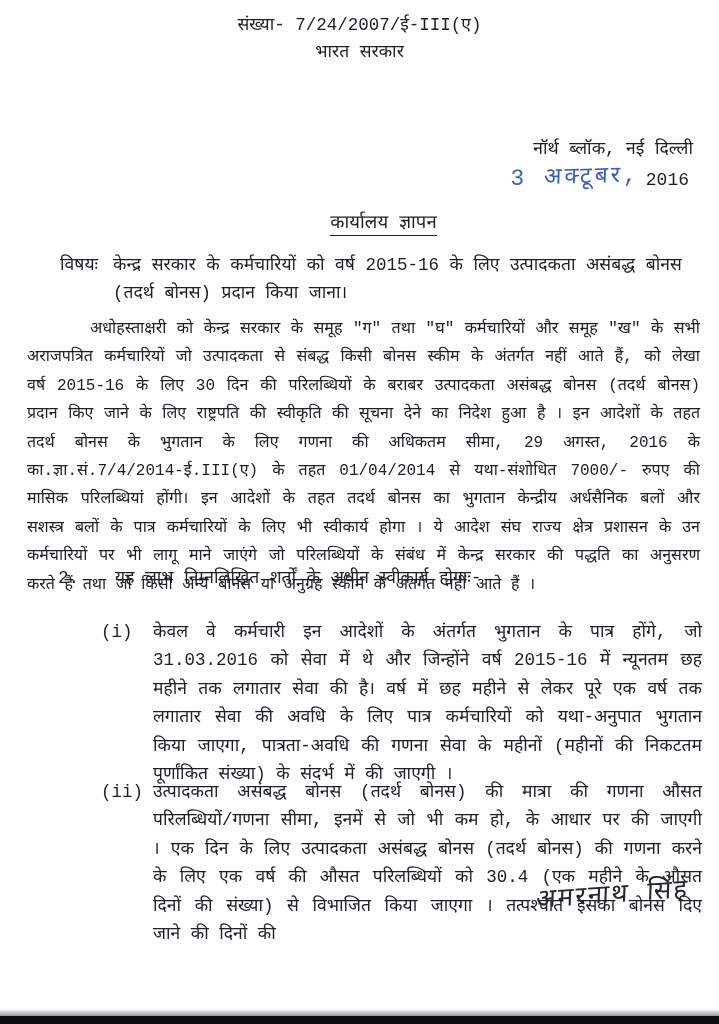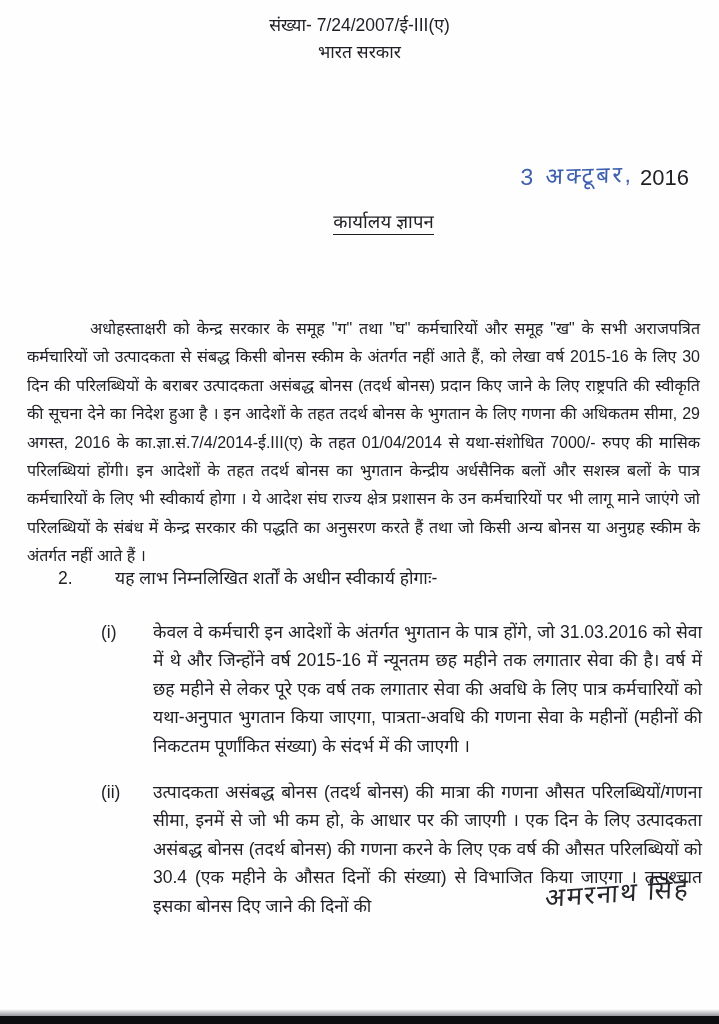--- a/index.html
+++ b/index.html
@@ -3,21 +3,21 @@
 <meta charset="utf-8">
 <style>
   * { margin: 0; padding: 0; box-sizing: border-box; }
   html, body { background: #ffffff; }
   .page {
     position: relative;
     width: 719px;
     height: 1024px;
     background: var(--paper, #fefefe);
     overflow: hidden;
-    font-family: Liberation Sans, sans-serif;
+    font-family: Liberation Mono, monospace;
     color: var(--ink, #1e1e24);
   }
   .header-center {
     position: absolute;
     top: 12px; left: 0; right: 0;
     text-align: center;
     font-size: 17.5px;
     line-height: 26.5px;
   }
   .header-line { display: block; }
@@ -41,21 +41,21 @@
   }
   .hand-blue {
     display: inline-block;
     color: var(--blue-ink, #3c5fae);
     font-size: 23px;
     letter-spacing: 3px;
     transform: rotate(-1.5deg) skewX(-3deg);
     transform-origin: left bottom;
     margin-right: 6px;
   }
-  .date-year { font-size: 22px; }
+  .date-year { font-size: 18px; }
   .doc-title-wrap {
     position: absolute;
     top: 208px; left: 0; right: 0;
     text-align: center;
     font-size: 18.5px;
     margin-left: 48px;
   }
   .subject-block {
     position: absolute;
     top: 251px; left: 60px;
@@ -123,29 +123,34 @@
 </head>
 <body>
 
 <div class="page" style="--paper: #fefefe; --ink: #1e1e24; --blue-ink: #3c5fae; --sign-ink: #26262c;">
 
   <div class="header-center">
     <span class="header-line">संख्या- 7/24/2007/ई-III(ए)</span>
     <span class="header-line">भारत सरकार</span>
   </div>
 
+  <div class="place-block">नॉर्थ ब्लॉक, नई दिल्ली</div>
 
   <div class="date-line">
     <span class="hand-blue">3 अक्टूबर,</span><span class="date-year">2016</span>
   </div>
 
   <div class="doc-title-wrap">
     <span class="underlined">कार्यालय ज्ञापन</span>
   </div>
 
+  <div class="subject-block">
+    <span class="subject-label">विषयः</span>
+    <span class="subject-text">केन्द्र सरकार के कर्मचारियों को वर्ष 2015-16 के लिए उत्पादकता असंबद्ध बोनस (तदर्थ बोनस) प्रदान किया जाना।</span>
+  </div>
 
   <div class="para-1">अधोहस्ताक्षरी को केन्द्र सरकार के समूह "ग" तथा "घ" कर्मचारियों और समूह "ख" के सभी अराजपत्रित कर्मचारियों जो उत्पादकता से संबद्ध किसी बोनस स्कीम के अंतर्गत नहीं आते हैं, को लेखा वर्ष 2015-16 के लिए 30 दिन की परिलब्धियों के बराबर उत्पादकता असंबद्ध बोनस (तदर्थ बोनस) प्रदान किए जाने के लिए राष्ट्रपति की स्वीकृति की सूचना देने का निदेश हुआ है । इन आदेशों के तहत तदर्थ बोनस के भुगतान के लिए गणना की अधिकतम सीमा, 29 अगस्त, 2016 के का.ज्ञा.सं.7/4/2014-ई.III(ए) के तहत 01/04/2014 से यथा-संशोधित 7000/- रुपए की मासिक परिलब्धियां होंगी। इन आदेशों के तहत तदर्थ बोनस का भुगतान केन्द्रीय अर्धसैनिक बलों और सशस्त्र बलों के पात्र कर्मचारियों के लिए भी स्वीकार्य होगा । ये आदेश संघ राज्य क्षेत्र प्रशासन के उन कर्मचारियों पर भी लागू माने जाएंगे जो परिलब्धियों के संबंध में केन्द्र सरकार की पद्धति का अनुसरण करते हैं तथा जो किसी अन्य बोनस या अनुग्रह स्कीम के अंतर्गत नहीं आते हैं ।</div>
 
   <div class="clause-2">
     <span class="clause-number">2.</span>
     <span class="clause-intro">यह लाभ निम्नलिखित शर्तों के अधीन स्वीकार्य होगाः-</span>
   </div>
 
   <div class="sub-item sub-item-i">
     <span class="sub-item-marker">(i)</span>

